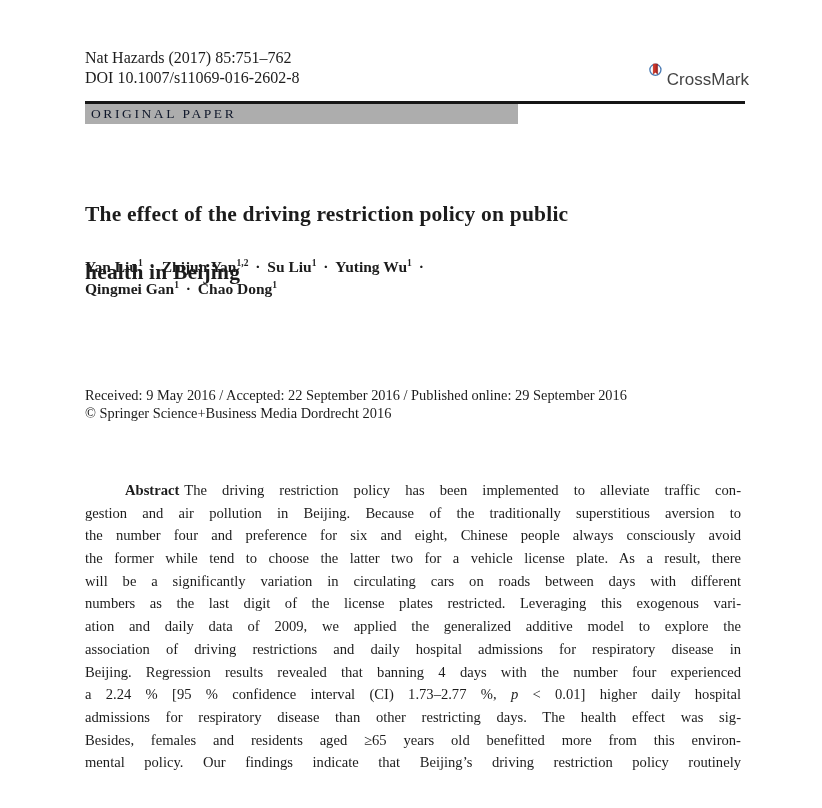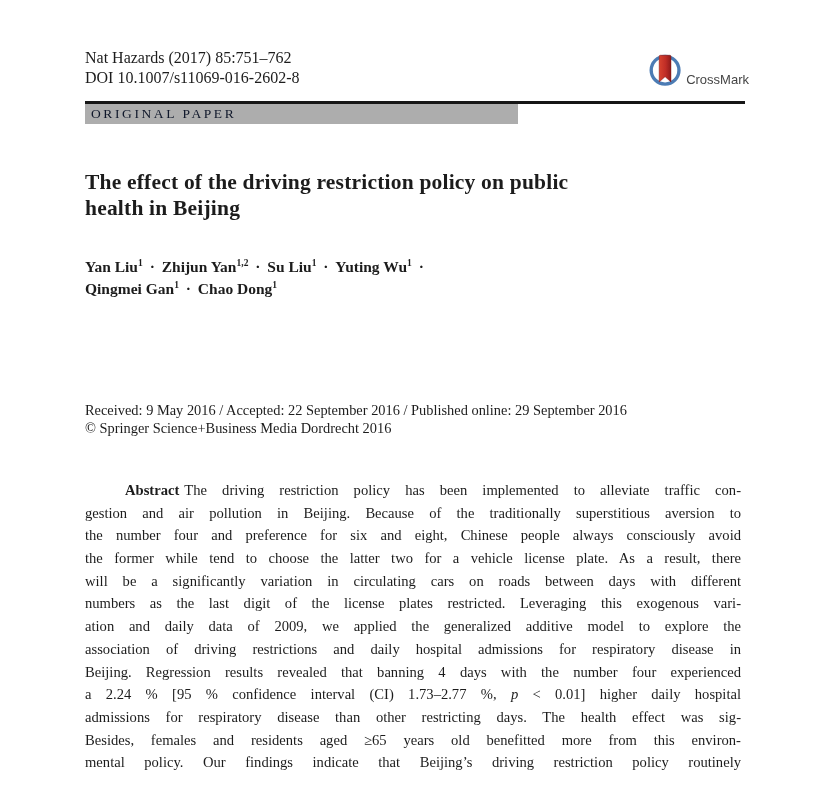--- a/index.html
+++ b/index.html
@@ -16,37 +16,37 @@
   body{
     width:822px;height:808px;position:relative;overflow:hidden;
     font-family:"Liberation Serif","DejaVu Serif",serif;
     color:var(--text);
   }
   .page{position:absolute;inset:0;background:#ffffff;}
 
   .header-info{position:absolute;left:85px;top:48px;font-size:16px;line-height:20px;}
 
   .crossmark{position:absolute;left:649px;top:44px;width:100px;display:flex;align-items:center;gap:5px;cursor:pointer;}
-  .crossmark .cm-label{font-family:"Liberation Sans","DejaVu Sans",sans-serif;font-size:13px;color:var(--cm-text);margin-top:20px;}
+  .crossmark .cm-label{font-family:"Liberation Sans","DejaVu Sans",sans-serif;font-size:17px;color:var(--cm-text);margin-top:20px;}
 
   .rule{position:absolute;left:85px;top:101px;width:660px;height:3px;background:var(--rule);}
   .banner{
     position:absolute;left:85px;top:104px;width:433px;height:20px;
     background:var(--banner-bg);display:flex;align-items:center;padding-left:6px;
   }
   .banner span{font-size:13.5px;letter-spacing:2.6px;color:#0f172a;font-weight:500;}
 
   .title{position:absolute;left:85px;top:169px;width:660px;font-size:21.5px;font-weight:bold;line-height:26px;letter-spacing:0.2px;}
-  .title span{display:block;}
+  .title span{display:block;margin-top:32px;}
 
   .authors{position:absolute;left:85px;top:256px;width:660px;font-size:15.5px;font-weight:bold;line-height:22px;}
   .authors sup{font-size:9.5px;vertical-align:super;line-height:0;}
   .authors .sep{font-weight:bold;padding:0 3px;}
 
-  .meta{position:absolute;left:85px;top:401px;width:660px;font-size:14.4px;line-height:18px;white-space:nowrap;}
+  .meta{position:absolute;left:85px;top:386px;width:660px;font-size:14.4px;line-height:18px;white-space:nowrap;}
 
   .abstract{position:absolute;left:85px;top:479px;width:656px;font-size:14.6px;}
   .abs-line{
     text-align:justify;text-align-last:justify;-moz-text-align-last:justify;
     line-height:22.7px;height:22.7px;overflow:hidden;
   }
   .abs-line .b{font-weight:bold;margin-right:5px;margin-left:40px;}
   .abs-line .i{font-style:italic;}
 </style>
 </head>

